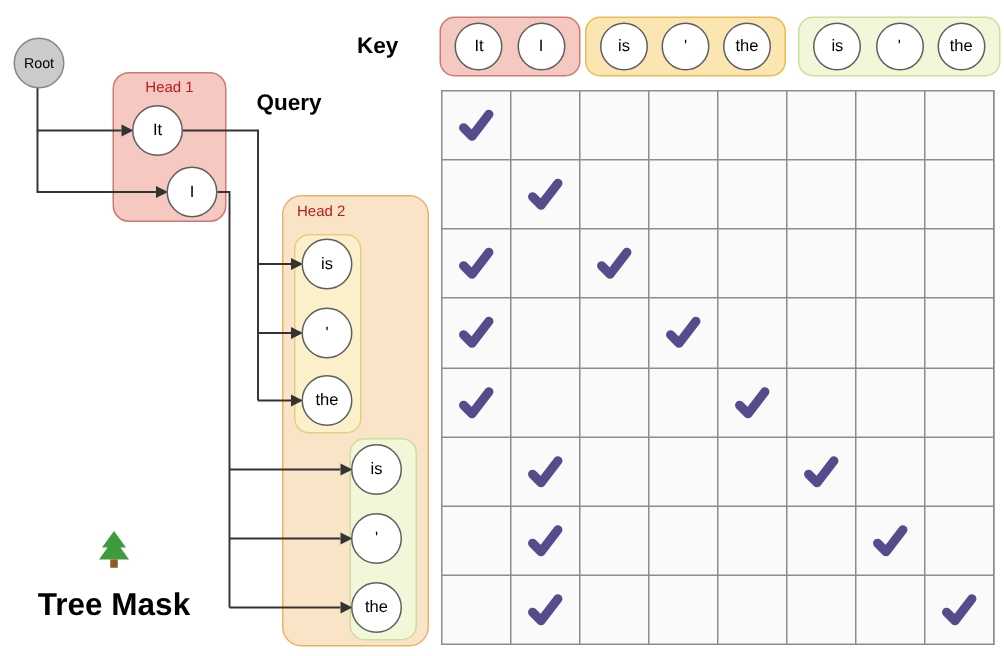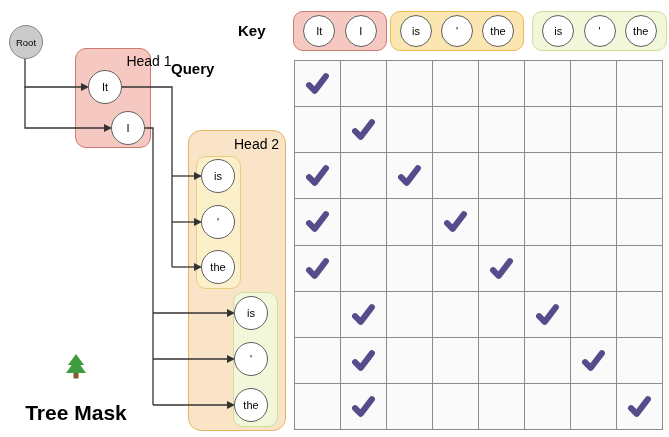--- a/index.html
+++ b/index.html
@@ -13,21 +13,21 @@
     position:absolute; box-sizing:border-box; width:34px; height:34px; border-radius:50%;
     background:var(--node_fill); border:1px solid var(--node_stroke);
     display:flex; align-items:center; justify-content:center;
     font-size:11px; line-height:1; z-index:4;
   }
   .knode {
     box-sizing:border-box; width:32px; height:32px; border-radius:50%;
     background:var(--node_fill); border:1px solid var(--node_stroke);
     display:flex; align-items:center; justify-content:center; font-size:11px;
   }
-  .grouplabel { font-size:14px; color:#000000;padding-left:36px; }
+  .grouplabel { font-size:10px; color:#b91c1c; }
   
   #root-node {
     position:absolute; left:9px; top:25px; width:32px; height:32px; border-radius:50%;
     background:var(--root_fill); border:1px solid var(--root_stroke);
     display:flex; align-items:center; justify-content:center; font-size:9.5px; z-index:4;
   }
   #head1-box { left:75px; top:48px; width:76px; height:100px;
     background:var(--pink_fill); border:1px solid var(--pink_stroke); z-index:1; }
   #head1-label { position:absolute; left:75px; top:53px; width:76px; text-align:center; z-index:2; }
   #head2-box { left:188px; top:130px; width:98px; height:301px; border-radius:13px;
@@ -54,21 +54,21 @@
     position:absolute; left:294px; top:60px; width:369px; height:370px; box-sizing:border-box;
     display:grid; grid-template-columns:repeat(8,1fr); grid-template-rows:repeat(8,1fr);
     background:var(--grid_line); border:1px solid var(--grid_line); gap:1px; z-index:1;
   }
   #mask-grid .cell { background:var(--cell_fill); display:flex; align-items:center; justify-content:center; }
   .check { width:27px; height:27px; }
   .check path { stroke:var(--check_color); stroke-width:5.4; fill:none;
     stroke-linecap:round; stroke-linejoin:round; }
   
   #tree-mask-caption { position:absolute; left:16px; top:354px; width:120px; text-align:center; z-index:2; }
-  #tree-mask-caption .ttl { font-size:21px; font-weight:bold; margin-top:18px; }
+  #tree-mask-caption .ttl { font-size:21px; font-weight:bold; margin-top:8px; }
 </style>
 </head>
 <body>
 
 <div id="canvas">
 
   <div class="box" id="head1-box"></div>
   <div class="grouplabel" id="head1-label">Head 1</div>
   <div class="box" id="head2-box"></div>
   <div class="grouplabel" id="head2-label">Head 2</div>

